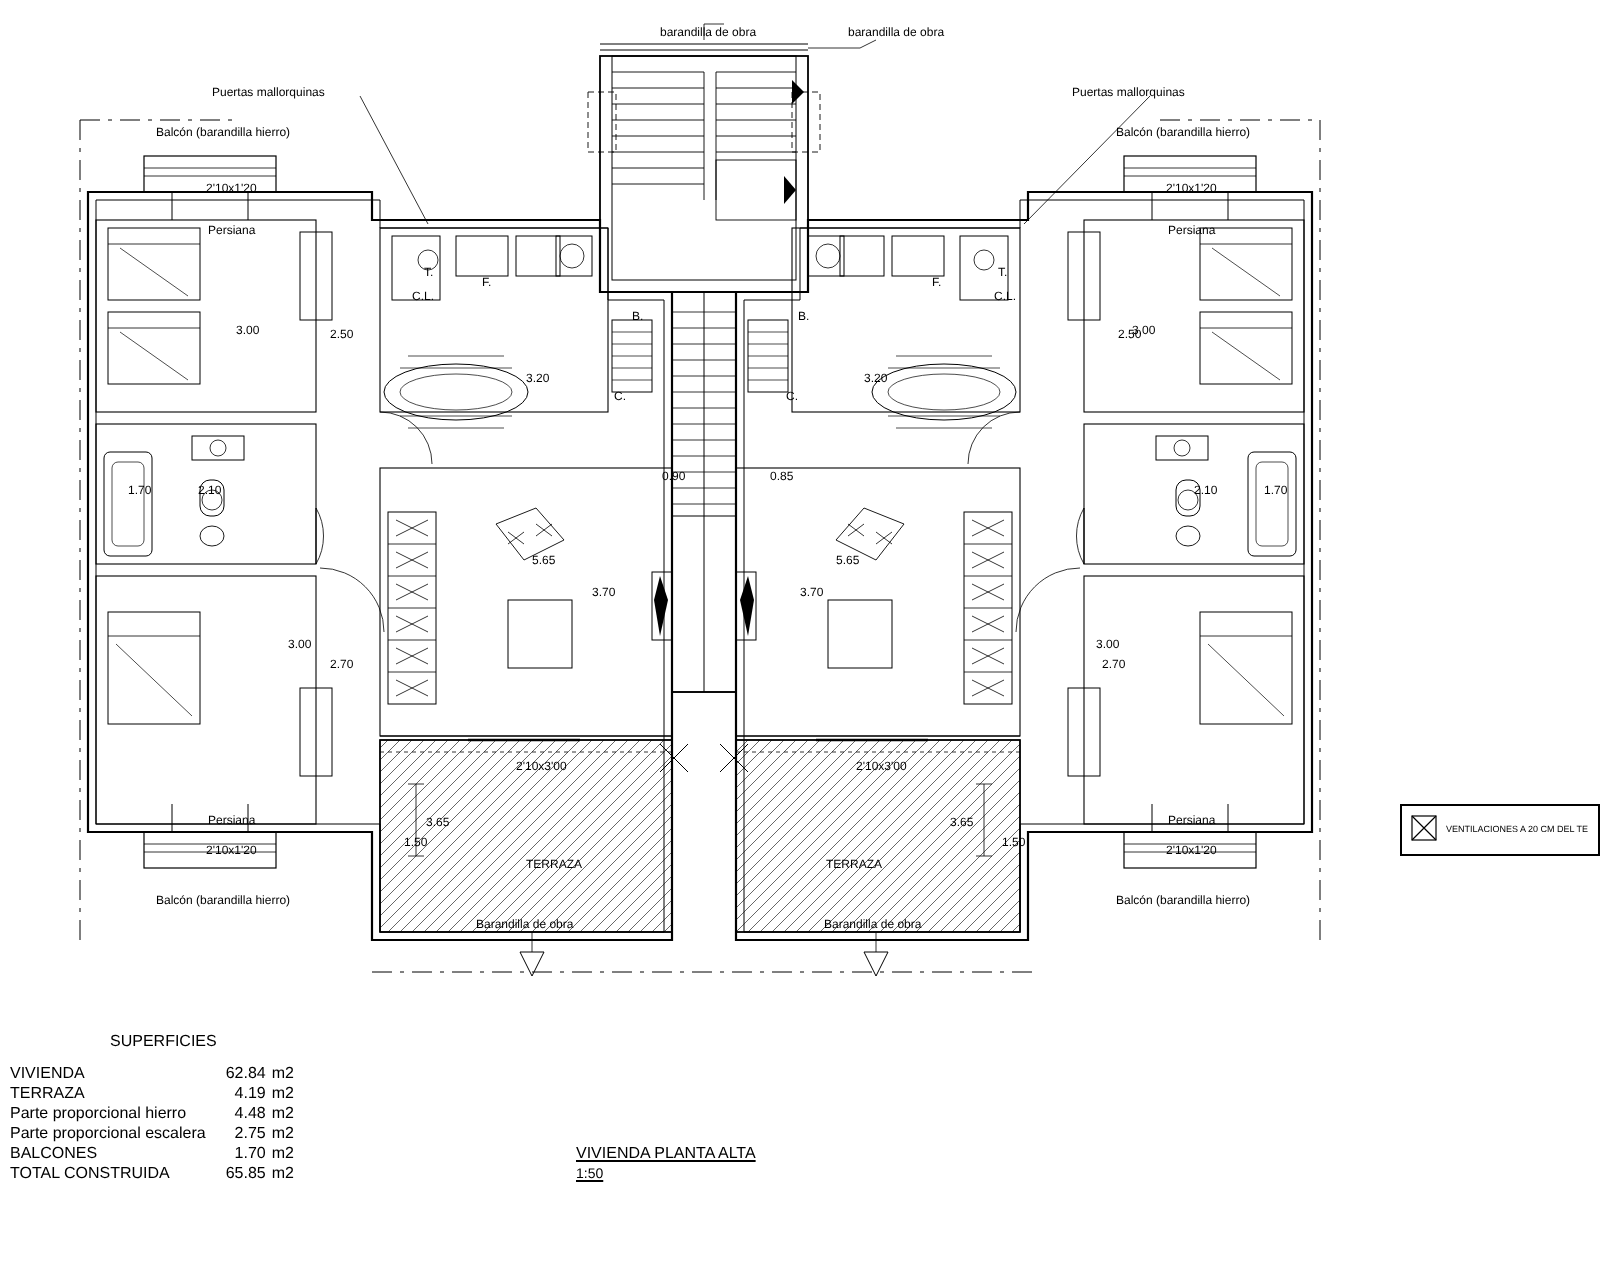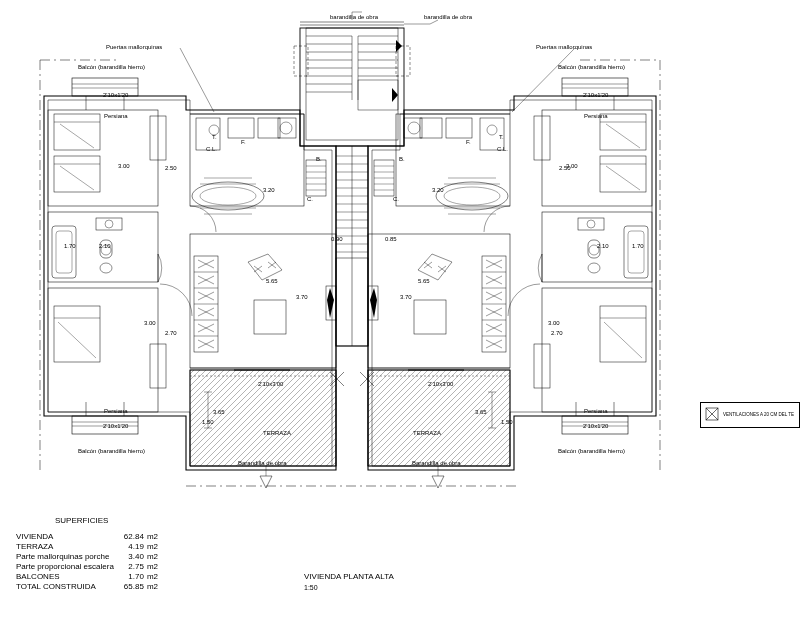--- a/index.html
+++ b/index.html
@@ -8,25 +8,25 @@
     background:#ffffff;
     font-family:"Liberation Sans", sans-serif;
     color:#000;
     overflow:hidden;
     position:relative;
   }
   #plan{position:absolute;left:0;top:0;width:800px;height:640px;}
   .lbl{position:absolute;font-size:6px;line-height:1;white-space:nowrap;}
   .legend{position:absolute;left:0;top:510px;width:210px;font-size:8px;}
   .legend .title{position:absolute;left:55px;top:6px;font-size:8px;text-align:center;}
-  .legend table{position:absolute;left:16px;top:22px;border-collapse:collapse;font-size:8px;}
+  .legend table{position:absolute;left:5px;top:22px;border-collapse:collapse;font-size:8px;}
   .legend td{padding:0 0 1px 0;font-size:8px;white-space:nowrap;}
   .legend td.val{padding-left:10px;text-align:right;}
   .legend td.unit{padding-left:3px;margin-top:32px;}
-  .caption{position:absolute;left:304px;top:572px;font-size:8px;}
+  .caption{position:absolute;left:288px;top:572px;font-size:8px;text-decoration:underline;}
   .caption .scale{font-size:7px;margin-top:3px;}
   .ventbox{position:absolute;left:700px;top:402px;width:98px;height:24px;border:1px solid #000;}
   .ventbox .vtxt{position:absolute;left:22px;top:9px;font-size:4.5px;white-space:nowrap;}
 </style>
 </head>
 <body>
 
 <svg id="plan" viewBox="0 0 800 640" xmlns="http://www.w3.org/2000/svg">
   <defs>
     <pattern id="hatchTer" width="6" height="6" patternUnits="userSpaceOnUse">
@@ -419,22 +419,22 @@
           <td>VIVIENDA</td>
           <td class="val">62.84</td>
           <td class="unit">m2</td>
         </tr>
         <tr>
           <td>TERRAZA</td>
           <td class="val">4.19</td>
           <td class="unit">m2</td>
         </tr>
         <tr>
-          <td>Parte mallorquinas porche</td>
-          <td class="val">3.40</td>
+          <td>Parte proporcional hierro</td>
+          <td class="val">4.48</td>
           <td class="unit">m2</td>
         </tr>
         <tr>
           <td>Parte proporcional escalera</td>
           <td class="val">2.75</td>
           <td class="unit">m2</td>
         </tr>
         <tr>
           <td>BALCONES</td>
           <td class="val">1.70</td>

